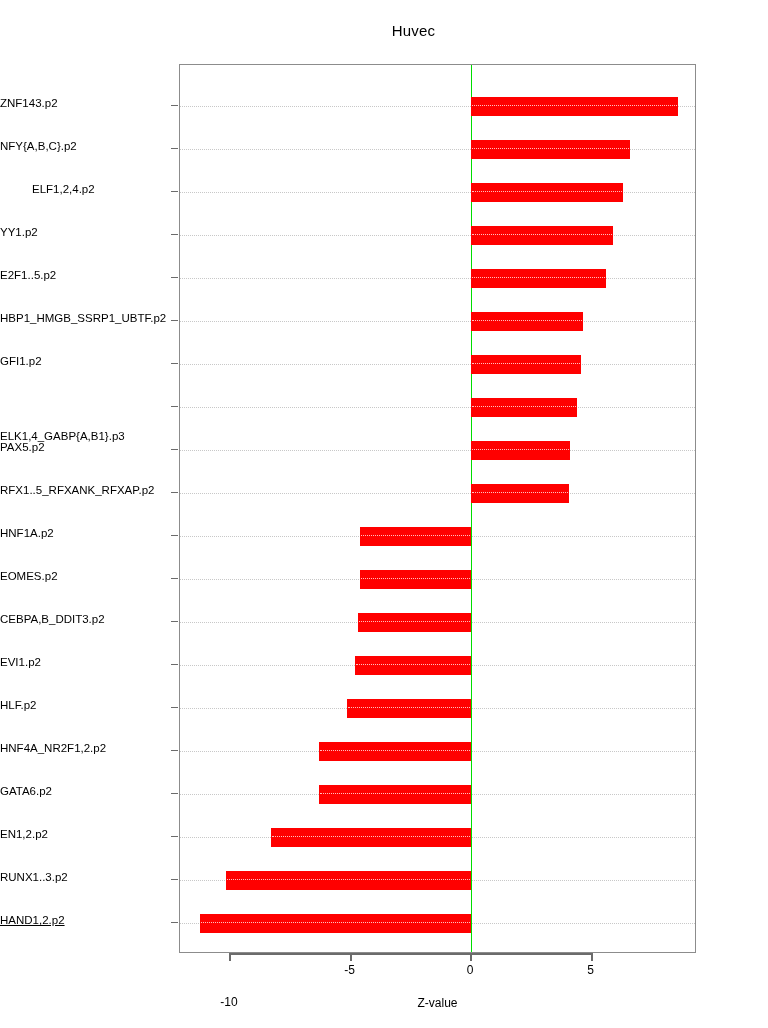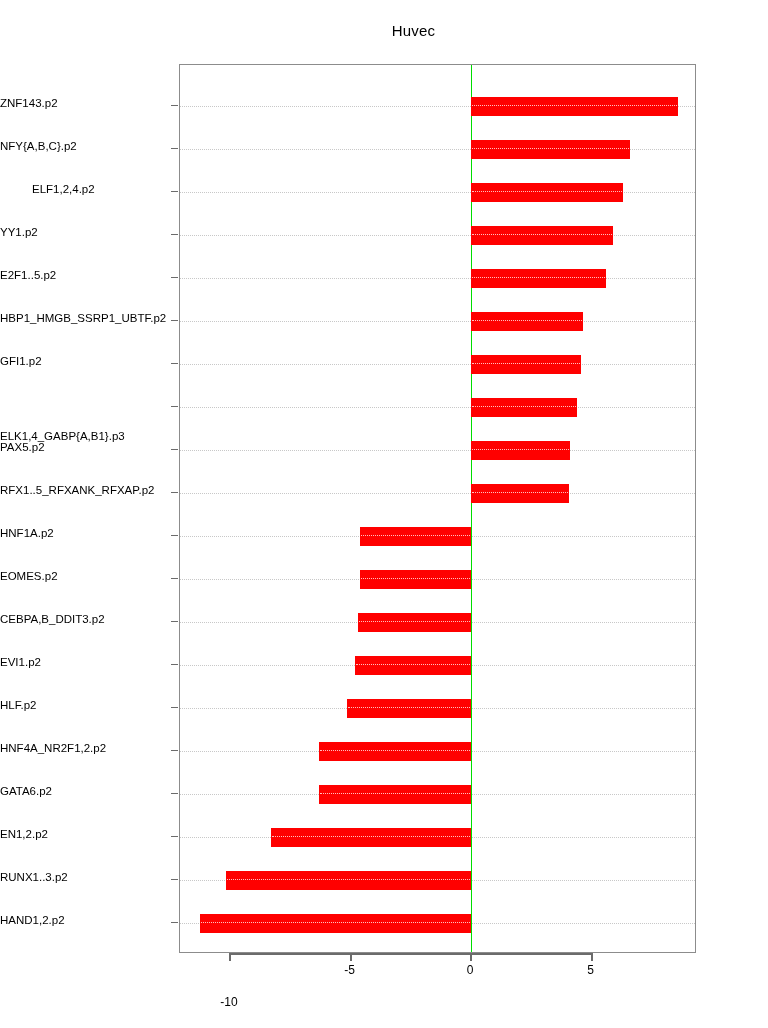--- a/index.html
+++ b/index.html
@@ -202,21 +202,21 @@
       <div class="ytick-label" style="left: 0px; width: 166px; top: 484px;">RFX1..5_RFXANK_RFXAP.p2</div>
       <div class="ytick-label" style="left: 0px; width: 166px; top: 527px;">HNF1A.p2</div>
       <div class="ytick-label" style="left: 0px; width: 166px; top: 570px;">EOMES.p2</div>
       <div class="ytick-label" style="left: 0px; width: 166px; top: 613px;">CEBPA,B_DDIT3.p2</div>
       <div class="ytick-label" style="left: 0px; width: 166px; top: 656px;">EVI1.p2</div>
       <div class="ytick-label" style="left: 0px; width: 166px; top: 699px;">HLF.p2</div>
       <div class="ytick-label" style="left: 0px; width: 166px; top: 742px;">HNF4A_NR2F1,2.p2</div>
       <div class="ytick-label" style="left: 0px; width: 166px; top: 785px;">GATA6.p2</div>
       <div class="ytick-label" style="left: 0px; width: 166px; top: 828px;">EN1,2.p2</div>
       <div class="ytick-label" style="left: 0px; width: 166px; top: 871px;">RUNX1..3.p2</div>
-      <div class="ytick-label" style="left: 0px; width: 166px; top: 914px;">HAND1,2.p2</div>
+      <div class="ytick-label" style="left: 0px; width: 166px; top: 914px; text-decoration: underline;">HAND1,2.p2</div>
     </div>
   <div id="yticks-layer">
       <div class="ytick-mark" style="left: 171px; top: 105px;"></div>
       <div class="ytick-mark" style="left: 171px; top: 148px;"></div>
       <div class="ytick-mark" style="left: 171px; top: 191px;"></div>
       <div class="ytick-mark" style="left: 171px; top: 234px;"></div>
       <div class="ytick-mark" style="left: 171px; top: 277px;"></div>
       <div class="ytick-mark" style="left: 171px; top: 320px;"></div>
       <div class="ytick-mark" style="left: 171px; top: 363px;"></div>
       <div class="ytick-mark" style="left: 171px; top: 406px;"></div>
@@ -238,14 +238,15 @@
   <div id="xticks-layer">
       <div class="xtick-mark" style="left: 229px;"></div>
       <div class="xtick-label" style="left: 229px; margin-top: 32px;">-10</div>
       <div class="xtick-mark" style="left: 349.5px;"></div>
       <div class="xtick-label" style="left: 349.5px;">-5</div>
       <div class="xtick-mark" style="left: 470px;"></div>
       <div class="xtick-label" style="left: 470px;">0</div>
       <div class="xtick-mark" style="left: 590.5px;"></div>
       <div class="xtick-label" style="left: 590.5px;">5</div>
     </div>
+  <div id="x-axis-title">Z-value</div>
 
 </div>
 
 </body></html>

